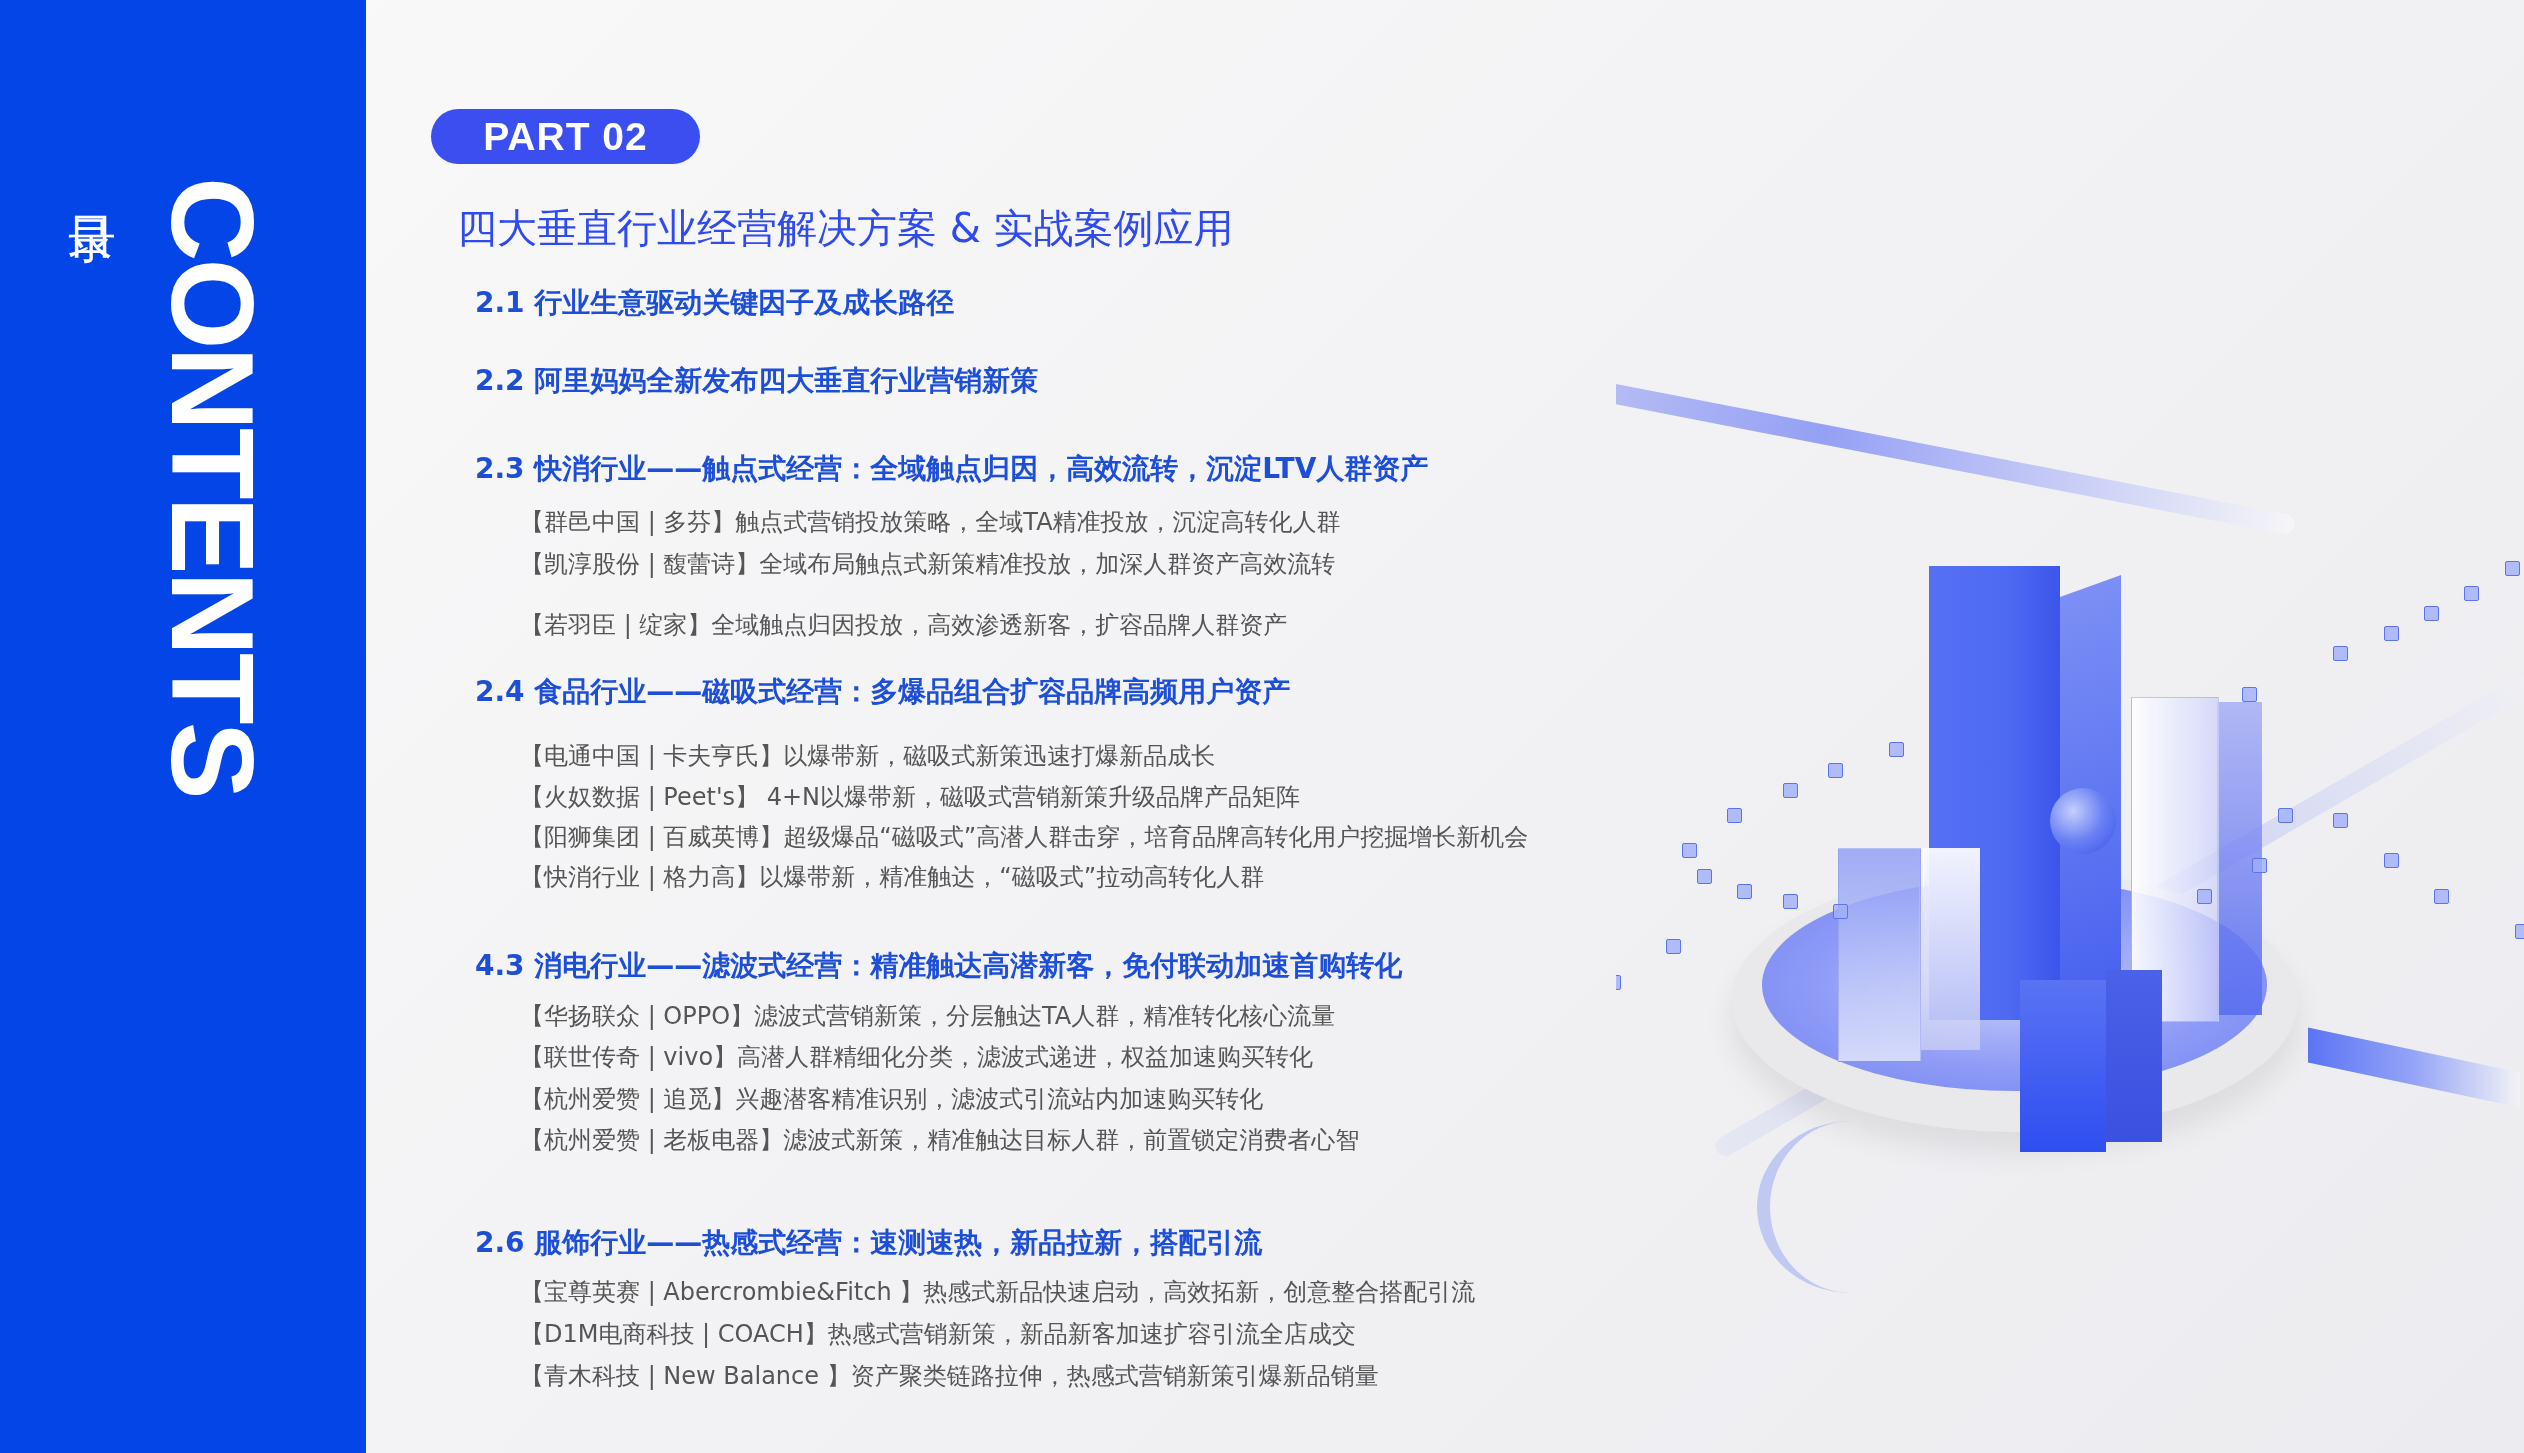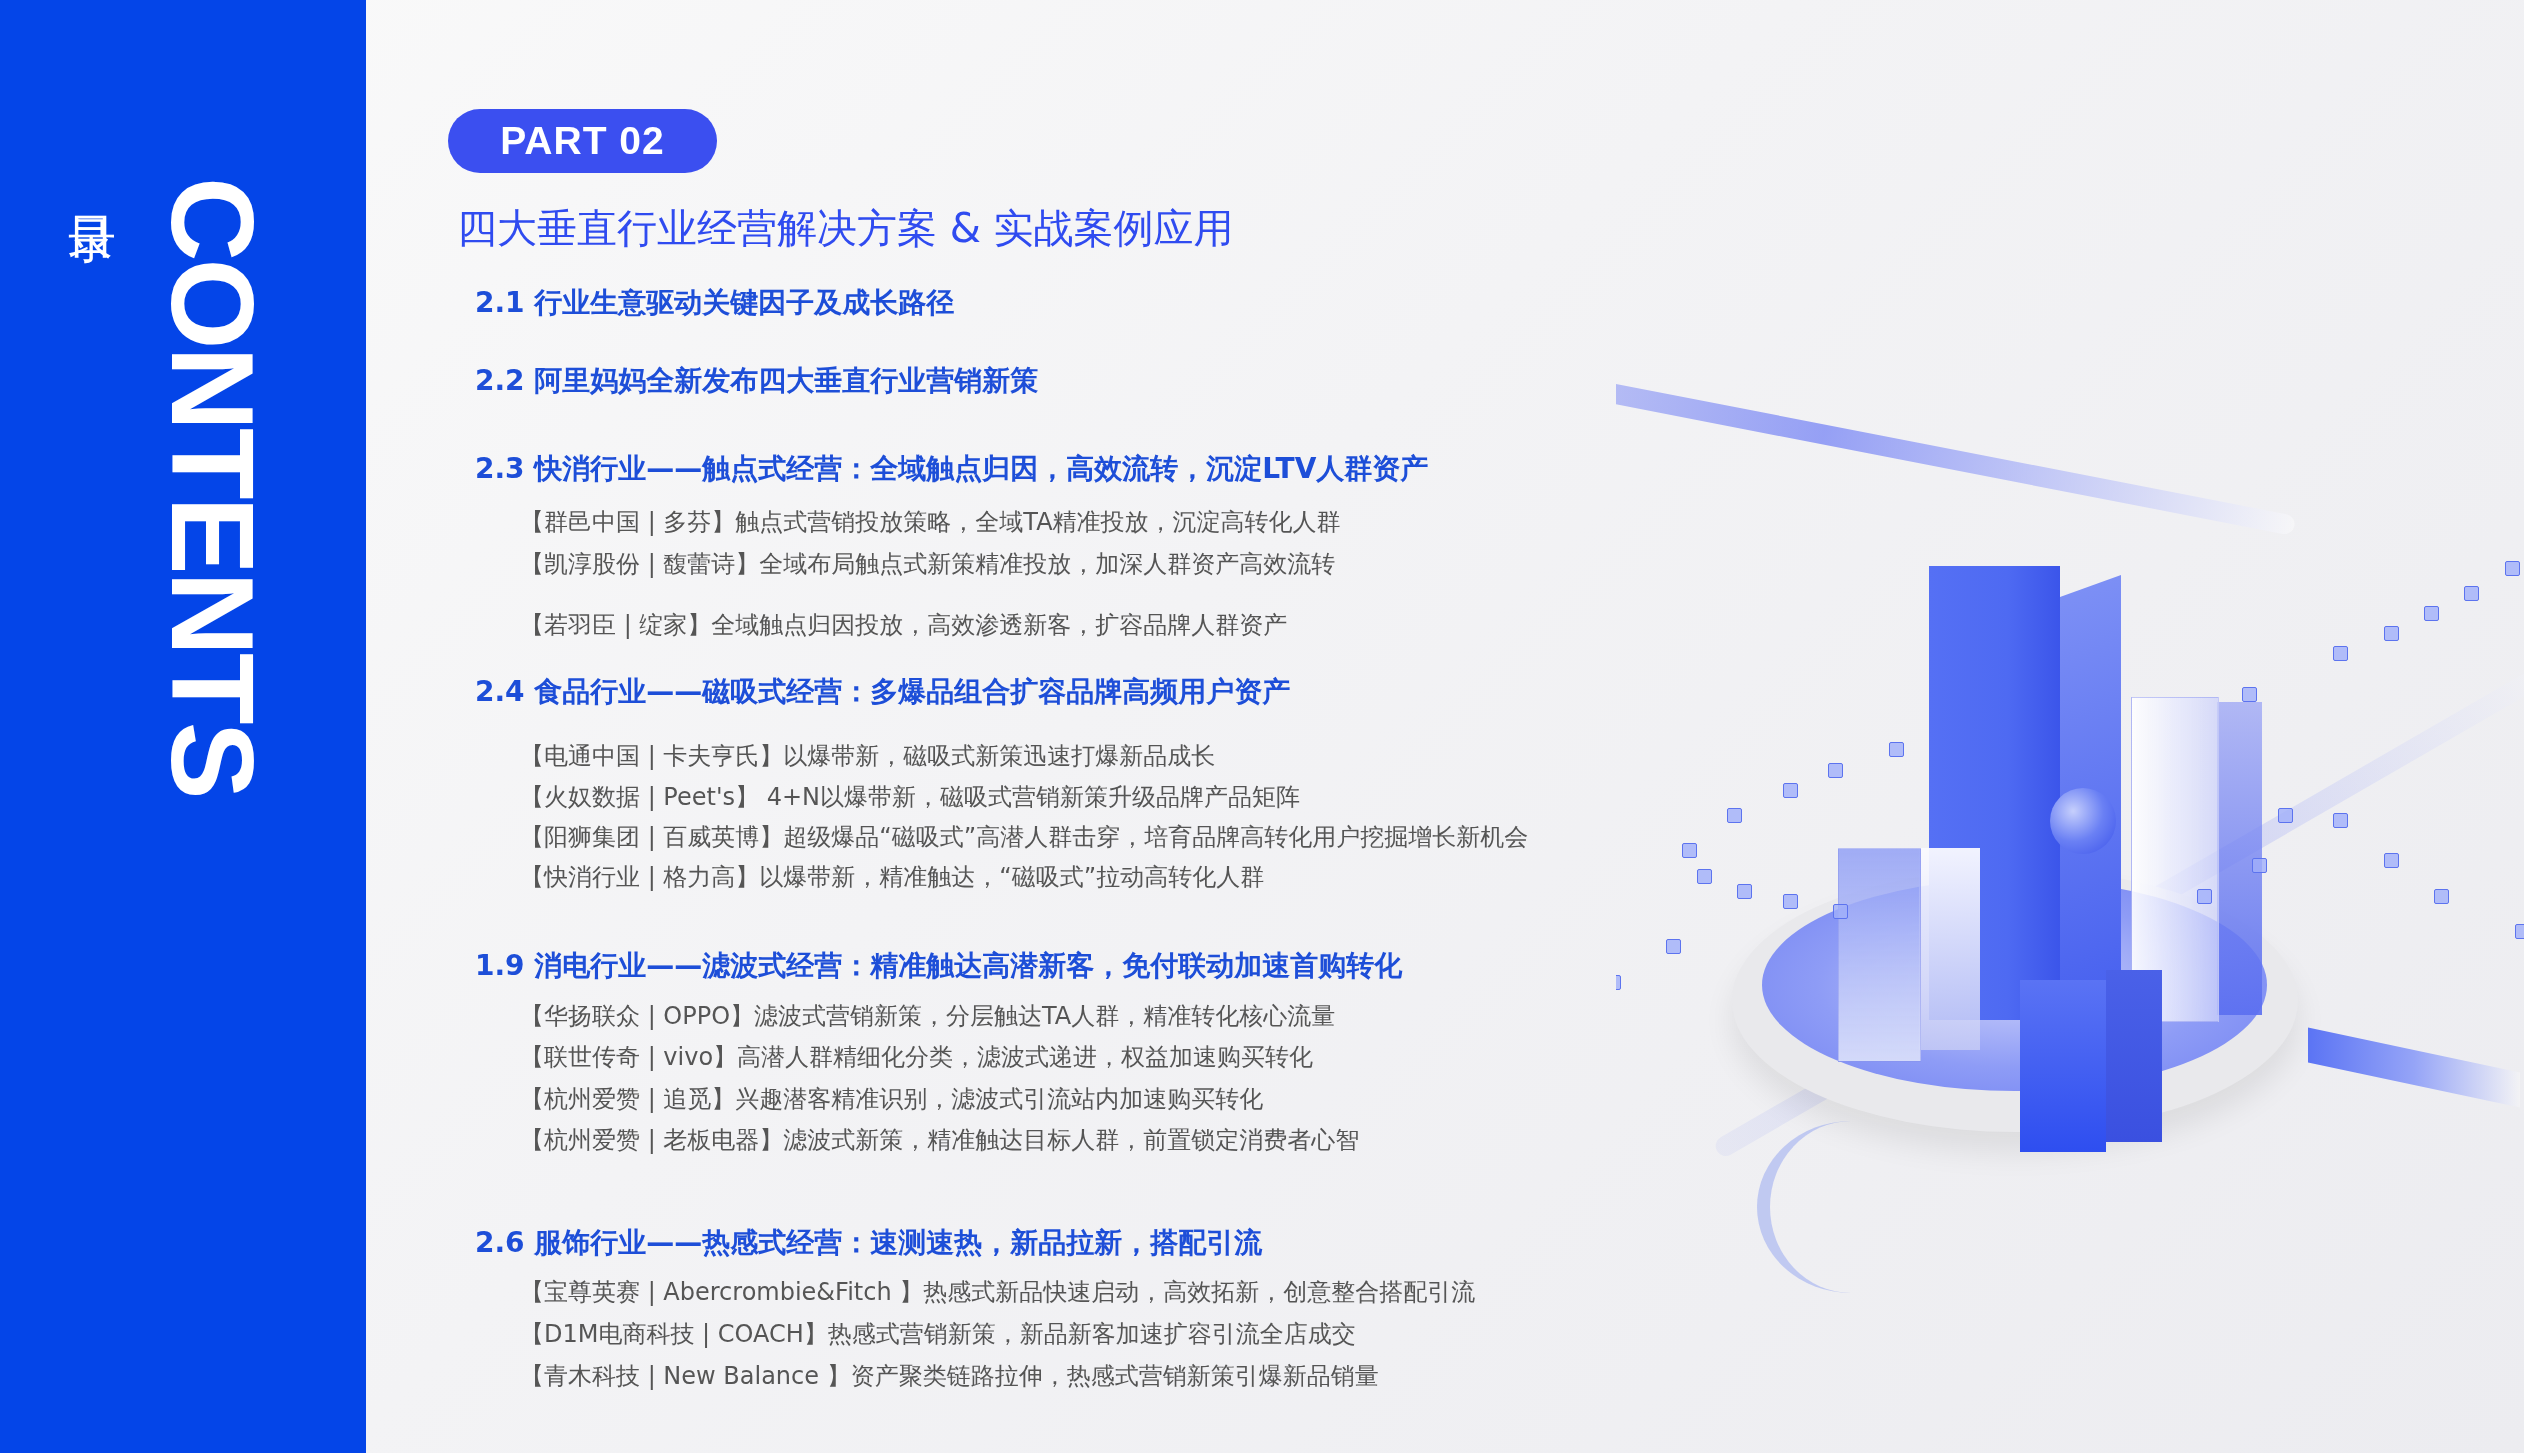--- a/index.html
+++ b/index.html
@@ -18,21 +18,21 @@
     writing-mode: vertical-rl; letter-spacing:2px;
     font-family: "DejaVu Sans", sans-serif;
   }
   .sidebar .en {
     position:absolute; left:157px; top:177px;
     color:#fff; font-size:117px; font-weight:bold; letter-spacing:-3px;
     writing-mode: vertical-rl; line-height:111px;
     font-family: "Liberation Sans", sans-serif;
   }
   .part-badge {
-    position:absolute; left:448px; top:109px; width:269px; height:64px;
+    position:absolute; left:431px; top:109px; width:269px; height:55px;
     border-radius:32px; background:#3b4ff0; color:#fff;
     display:flex; align-items:center; justify-content:center;
     font-size:39px; font-weight:bold; letter-spacing:1px;
     font-family: "Liberation Sans", sans-serif;
   }
   .part-title {
     position:absolute; left:457px; top:201px; color:#2f4bf0;
     font-size:40px; white-space:nowrap;
     font-family: "DejaVu Sans", sans-serif;
   }
@@ -181,21 +181,21 @@
   <div class="case" style="top:506px;">【群邑中国 | 多芬】触点式营销投放策略，全域TA精准投放，沉淀高转化人群</div>
   <div class="case" style="top:548px;">【凯淳股份 | 馥蕾诗】全域布局触点式新策精准投放，加深人群资产高效流转</div>
   <div class="case" style="top:590px;margin-top:19px;">【若羽臣 | 绽家】全域触点归因投放，高效渗透新客，扩容品牌人群资产</div>
 
   <div class="sec" style="top:673px;">2.4 食品行业——磁吸式经营：多爆品组合扩容品牌高频用户资产</div>
   <div class="case" style="top:740px;">【电通中国 | 卡夫亨氏】以爆带新，磁吸式新策迅速打爆新品成长</div>
   <div class="case" style="top:781px;">【火奴数据 | Peet's】 4+N以爆带新，磁吸式营销新策升级品牌产品矩阵</div>
   <div class="case" style="top:821px;">【阳狮集团 | 百威英博】超级爆品“磁吸式”高潜人群击穿，培育品牌高转化用户挖掘增长新机会</div>
   <div class="case" style="top:861px;">【快消行业 | 格力高】以爆带新，精准触达，“磁吸式”拉动高转化人群</div>
 
-  <div class="sec" style="top:947px;">1.9 消电行业——滤波式经营：精准触达高潜新客，免付联动加速首购转化</div>
+  <div class="sec" style="top:947px;">4.3 消电行业——滤波式经营：精准触达高潜新客，免付联动加速首购转化</div>
   <div class="case" style="top:1000px;">【华扬联众 | OPPO】滤波式营销新策，分层触达TA人群，精准转化核心流量</div>
   <div class="case" style="top:1041px;">【联世传奇 | vivo】高潜人群精细化分类，滤波式递进，权益加速购买转化</div>
   <div class="case" style="top:1083px;">【杭州爱赞 | 追觅】兴趣潜客精准识别，滤波式引流站内加速购买转化</div>
   <div class="case" style="top:1124px;">【杭州爱赞 | 老板电器】滤波式新策，精准触达目标人群，前置锁定消费者心智</div>
 
   <div class="sec" style="top:1224px;">2.6 服饰行业——热感式经营：速测速热，新品拉新，搭配引流</div>
   <div class="case" style="top:1276px;">【宝尊英赛 | Abercrombie&amp;Fitch 】热感式新品快速启动，高效拓新，创意整合搭配引流</div>
   <div class="case" style="top:1318px;">【D1M电商科技 | COACH】热感式营销新策，新品新客加速扩容引流全店成交</div>
   <div class="case" style="top:1360px;">【青木科技 | New Balance 】资产聚类链路拉伸，热感式营销新策引爆新品销量</div>
 </div>

